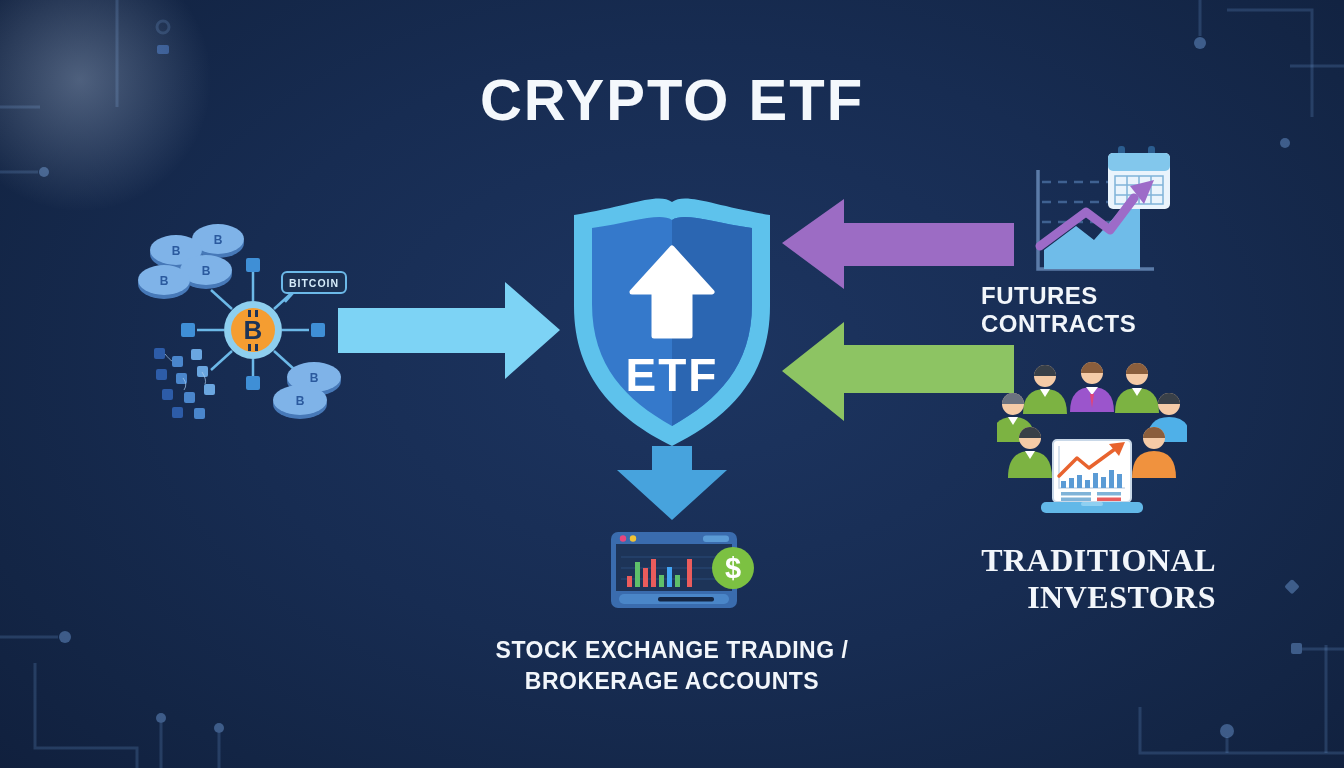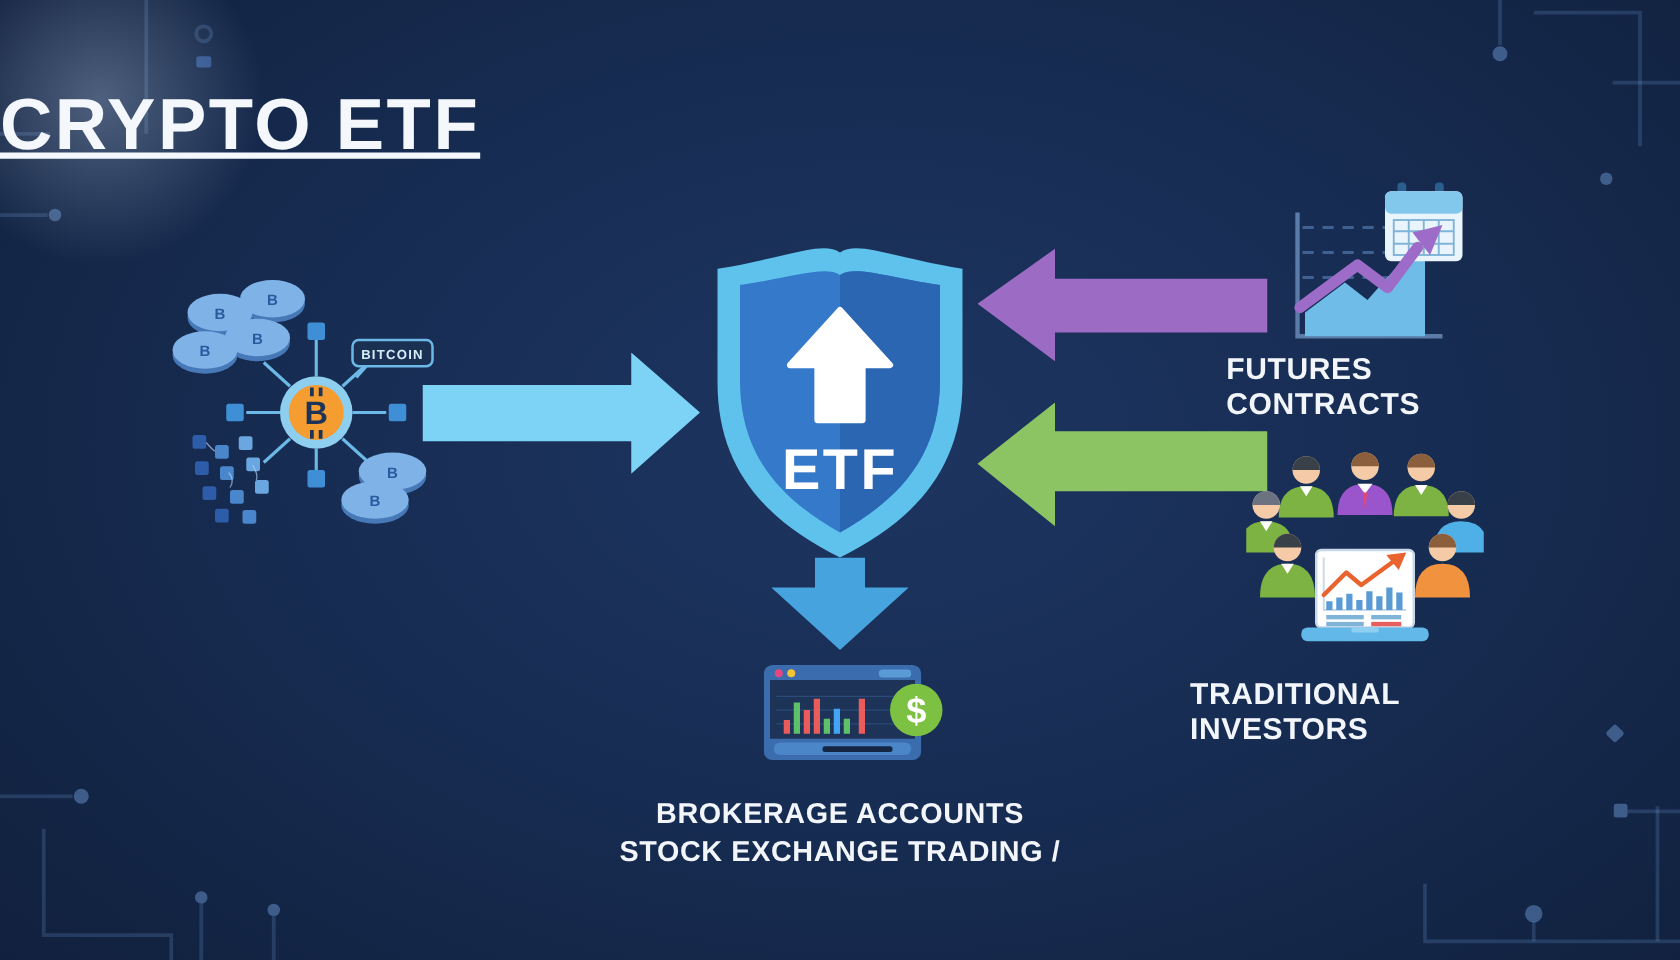--- a/index.html
+++ b/index.html
@@ -4,26 +4,26 @@
 <style>
   html,body{margin:0;padding:0;background:#0d1b33;}
   .canvas{
     position:relative;width:1344px;height:768px;overflow:hidden;
     background:radial-gradient(ellipse 980px 640px at 52% 46%, #1d3561 0%, #172c52 48%, #132545 78%, #101f3c 100%);
     font-family:"Liberation Sans",sans-serif;
   }
   .glow{position:absolute;left:-70px;top:-70px;width:300px;height:300px;pointer-events:none;
     background:radial-gradient(circle,rgba(215,232,255,.30) 0%,rgba(215,232,255,0) 62%);}
   .abs{position:absolute;}
-  .title{position:absolute;top:66px;left:0;width:100%;text-align:left;
-    color:#f4f8fc;font-size:58px;font-weight:700;letter-spacing:2px;text-decoration:underline;}
+  .title{position:absolute;top:66px;left:0;width:100%;text-align:center;
+    color:#f4f8fc;font-size:58px;font-weight:700;letter-spacing:2px;}
   .label{position:absolute;color:#f2f6fb;font-weight:700;letter-spacing:.5px;}
   #spot-label{left:149px;top:438px;font-size:27px;}
   #futures-label{left:981px;top:282px;width:252px;font-size:24px;}
-  #investors-label{left:952px;top:542px;width:264px;text-align:left;font-size:24px;}
+  #investors-label{left:952px;top:542px;width:264px;text-align:right;font-size:32px;font-family:Liberation Serif, serif;}
   #output-label{left:0;top:635px;width:100%;text-align:center;font-size:23px;line-height:31px;}
   svg{display:block;}
   .circuit{position:absolute;left:0;top:0;pointer-events:none;}
 </style>
 </head>
 <body>
 
 <div class="canvas">
 
   <svg class="circuit" width="1344" height="768" viewBox="0 0 1344 768">
@@ -313,17 +313,17 @@
     <rect x="8" y="62" width="110" height="10" rx="5" fill="#4a86c8"></rect>
     <rect x="47" y="65" width="56" height="4.5" rx="2" fill="#142644"></rect>
   </svg>
 
   <svg class="abs" style="left:710px;top:545px" width="46" height="46" viewBox="0 0 46 46">
     <circle cx="23" cy="23" r="21" fill="#7cc142"></circle>
     <text x="23" y="33" text-anchor="middle" font-size="29" font-weight="bold" fill="#ffffff">$</text>
   </svg>
 
   <div class="label" id="output-label">
+    <div>STOCK EXCHANGE TRADING /</div>
     <div>BROKERAGE ACCOUNTS</div>
-    <div>STOCK EXCHANGE TRADING /</div>
   </div>
 
 </div>
 
 </body></html>

